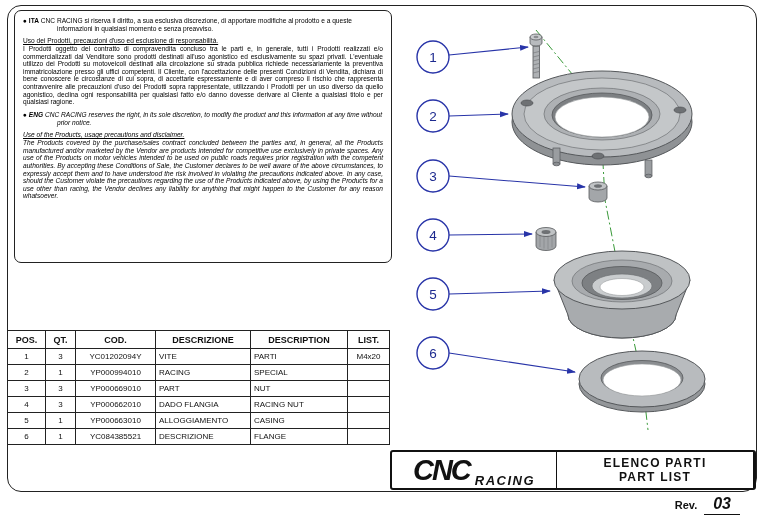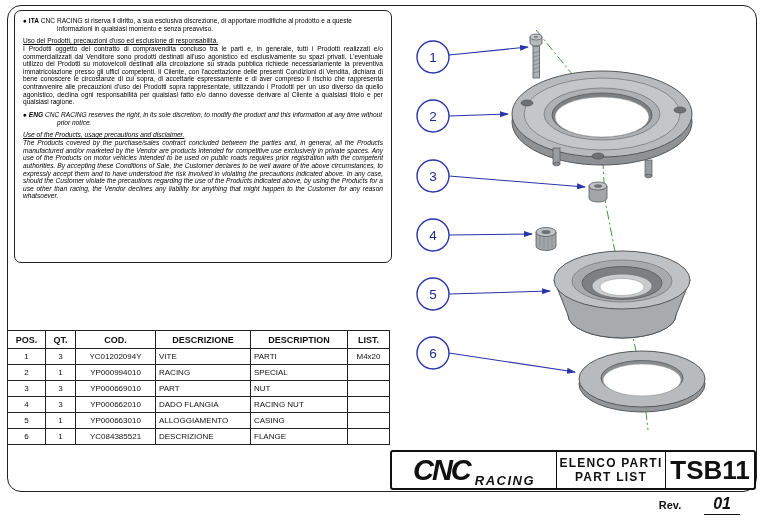--- a/index.html
+++ b/index.html
@@ -39,21 +39,21 @@
   .logo-cell { flex:0 0 164px; display:flex; align-items:center; justify-content:center; gap:5px; }
   .brand-cnc { font-size:29px; font-weight:bold; font-style:italic; letter-spacing:-2px; line-height:1; }
   .brand-racing { font-size:13px; font-weight:bold; font-style:italic; letter-spacing:1.5px; line-height:1; margin-top:20px; }
   .list-cell { flex:1; border-left:1.5px solid #111; border-right:1.5px solid #111;
                display:flex; flex-direction:column; justify-content:center; align-items:center;
                font-weight:bold; font-size:12px; letter-spacing:1.2px; line-height:1.2; }
   .code-cell { flex:0 0 88px; display:flex; align-items:center; justify-content:center;
                font-size:26px; font-weight:bold; letter-spacing:0; }
 
   
-  .revision { position:absolute; right:24px; top:495px; display:flex; align-items:baseline; gap:23px; }
+  .revision { position:absolute; right:24px; top:495px; display:flex; align-items:baseline; gap:7px; }
   .rev-label { font-weight:bold; font-size:11px; }
   .rev-value { font-weight:bold; font-style:italic; font-size:16px;
                border-bottom:1.6px solid #111; padding:0 9px 1px 9px; }
 </style>
 </head>
 <body>
 
 <div class="frame"></div>
 
 <div class="disclaimer">
@@ -230,19 +230,18 @@
 
 <div class="title-block">
   <div class="logo-cell">
     <span class="brand-cnc">CNC</span>
     <span class="brand-racing">RACING</span>
   </div>
   <div class="list-cell">
     <span>ELENCO PARTI</span>
     <span>PART LIST</span>
   </div>
-  <div class="code-cell">TSB11</div>
 </div>
 
 <div class="revision">
   <span class="rev-label">Rev.</span>
-  <span class="rev-value">01</span>
+  <span class="rev-value">03</span>
 </div>
 
 </body></html>

